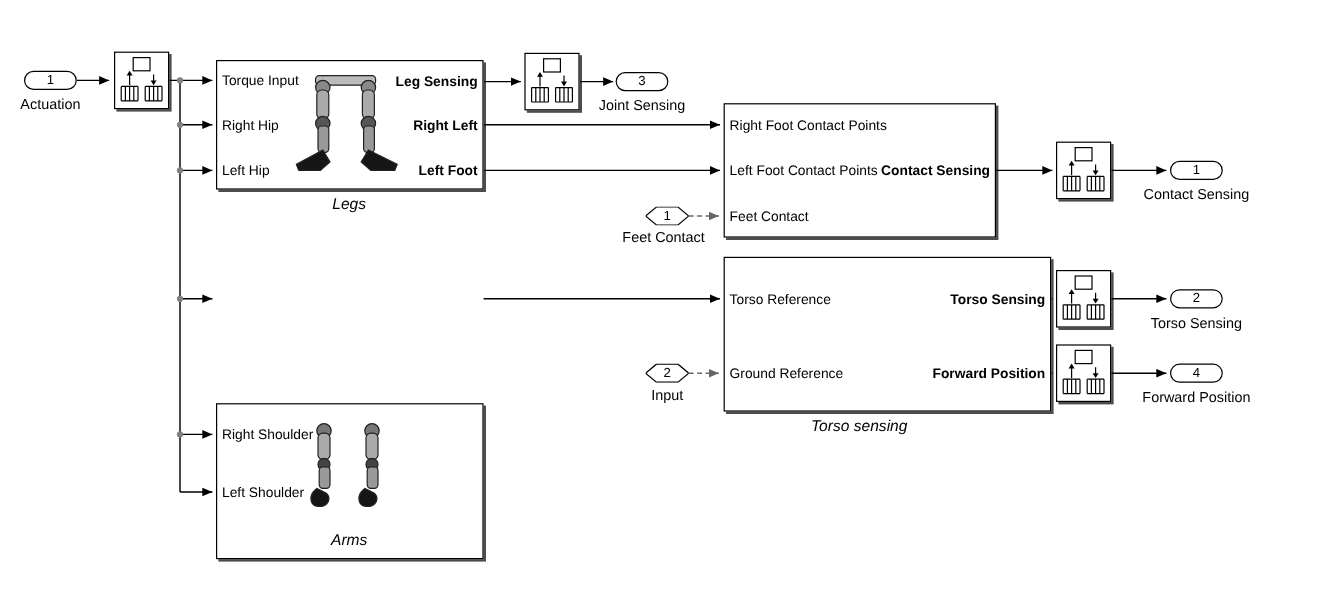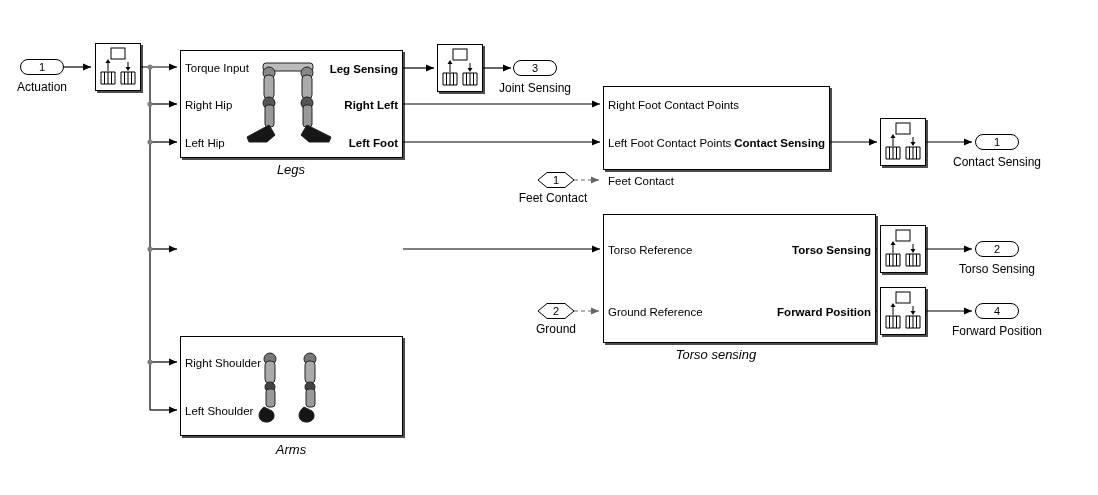--- a/index.html
+++ b/index.html
@@ -170,21 +170,21 @@
         <rect x="63" y="14" width="10" height="24" rx="4" fill="#aaa"></rect>
         <circle cx="68" cy="42" r="6" fill="#555"></circle>
         <rect x="64" y="44" width="9" height="22" rx="3" fill="#999"></rect>
         <path d="M92 76 L68 64 L62 74 L70 81 L90 81 Z" fill="#161616"></path>
       </g>
     </svg>
   </div>
   <div class="blabel" style="left:191px;top:162px">Legs</div>
 
 
-  <div class="block" style="left:180px;top:336px;width:223px;height:100px">
+  <div class="block" style="left:180px;top:336px;width:223px;height:130px">
     <span class="pl in" style="top:18px">Right Shoulder</span>
     <span class="pl in" style="top:66px">Left Shoulder</span>
     <svg class="img" style="left:73px;top:14px" width="78" height="74" viewBox="0 0 78 74">
       <g stroke="#222" stroke-width="1">
         <g>
           <circle cx="16" cy="8" r="6" fill="#777"></circle>
           <rect x="11" y="10" width="10" height="22" rx="4" fill="#aaa"></rect>
           <circle cx="16" cy="36" r="5" fill="#444"></circle>
           <rect x="12" y="38" width="9" height="18" rx="3" fill="#999"></rect>
           <path d="M10 56 C2 62 4 72 14 71 C20 70 22 64 18 60 Z" fill="#151515"></path>
@@ -213,23 +213,23 @@
     <span>1</span>
   </div>
   <div class="plabel" style="left:493px;top:191px">Feet Contact</div>
 
   <div class="hex" style="left:538px;top:303px">
     <svg width="36" height="16" viewBox="0 0 36 16">
       <polygon points="0,8 9,0.5 27,0.5 36,8 27,15.5 9,15.5" fill="#fff" stroke="#000"></polygon>
     </svg>
     <span>2</span>
   </div>
-  <div class="plabel" style="left:496px;top:322px">Ground</div>
-
-  <div class="block" style="left:603px;top:86px;width:227px;height:84px">
+  <div class="plabel" style="left:496px;top:322px">Input</div>
+
+  <div class="block" style="left:603px;top:86px;width:227px;height:112px">
     <span class="pl in" style="top:10px">Right Foot Contact Points</span>
     <span class="pl in" style="top:48px">Left Foot Contact Points</span>
     <span class="pl in" style="top:86px">Feet Contact</span>
     <span class="pl out" style="top:48px">Contact Sensing</span>
   </div>
 
   <div class="block" style="left:603px;top:214px;width:273px;height:129px">
     <span class="pl in" style="top:27px">Torso Reference</span>
     <span class="pl in" style="top:89px">Ground Reference</span>
     <span class="pl out" style="top:27px">Torso Sensing</span>

